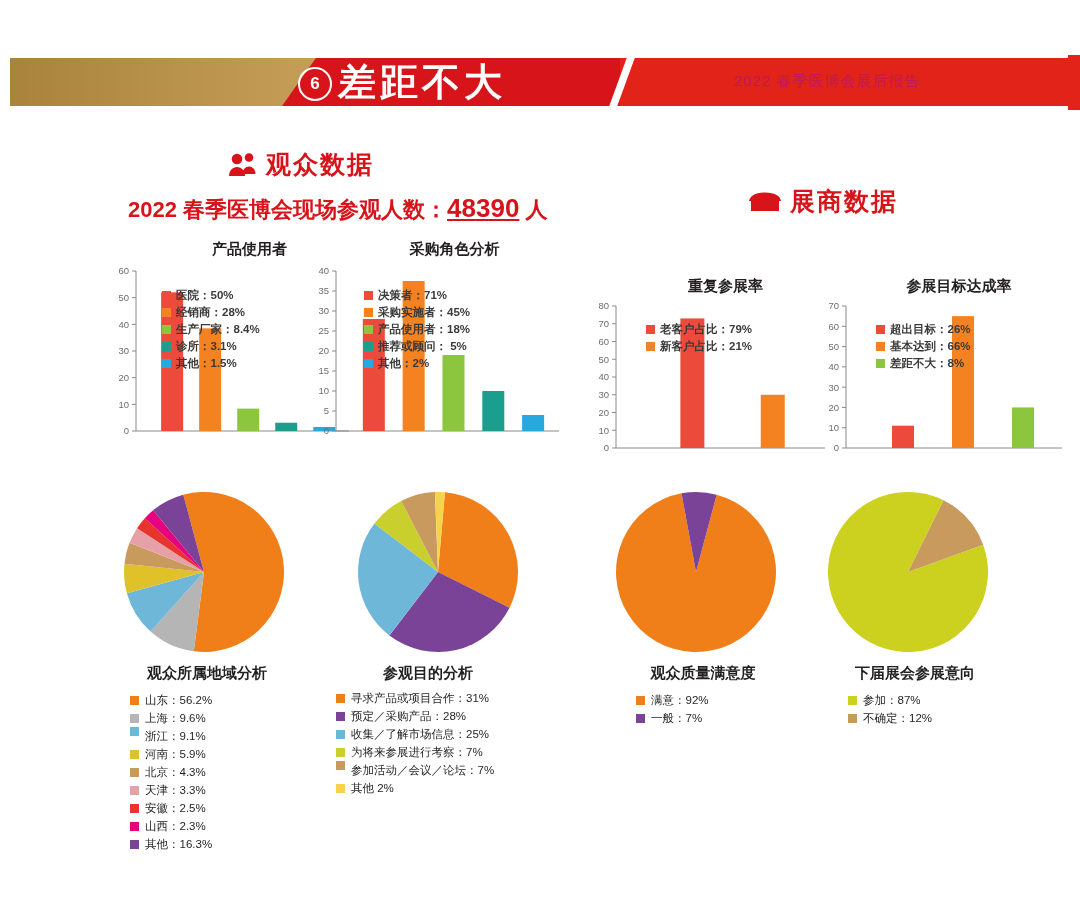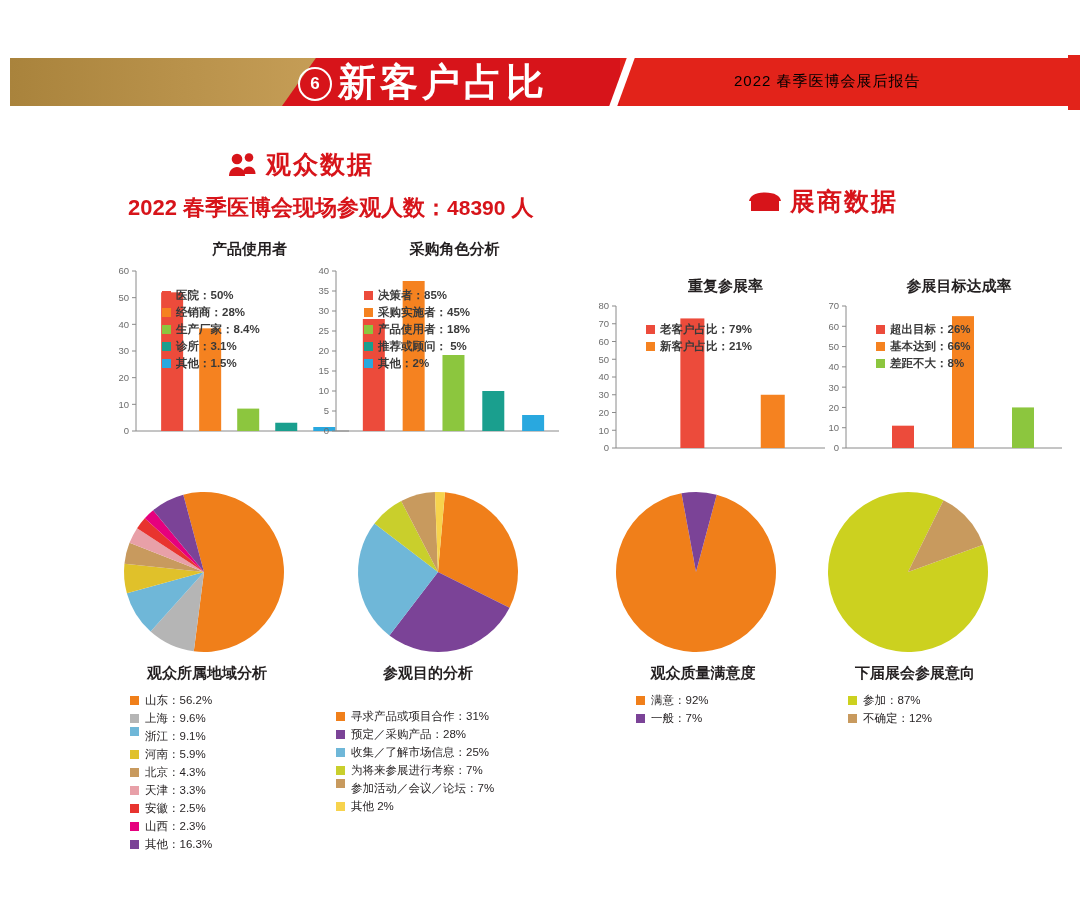--- a/index.html
+++ b/index.html
@@ -17,31 +17,31 @@
     background:#d7141a;clip-path:polygon(4.3% 0,100% 0,100% 100%,0 100%);}
   .hdr-red2{position:absolute;left:620px;top:0;width:450px;height:48px;
     background:#e2231a;}
   .hdr-white-v{position:absolute;left:618px;top:0;width:8px;height:48px;
     background:#ffffff;transform:skewX(-20deg);}
   .hdr-circ{position:absolute;left:298px;top:9px;width:30px;height:30px;border-radius:50%;
     border:2px solid #ffffff;color:#ffffff;font-size:17px;font-weight:bold;
     display:flex;align-items:center;justify-content:center;}
   .hdr-title{position:absolute;left:338px;top:2px;color:#ffffff;font-size:38px;
     font-weight:bold;letter-spacing:4px;line-height:44px;}
-  .hdr-sub{position:absolute;left:734px;top:14px;color:#000000;font-size:15px;
+  .hdr-sub{position:absolute;left:734px;top:14px;color:#be185d;font-size:15px;
     letter-spacing:1px;}
   .hdr-line{position:absolute;left:1068px;top:55px;width:12px;height:55px;background:#e2231a;}
 
   
   .sect{position:absolute;display:flex;align-items:center;gap:8px;}
   .sect-txt{color:#d7141a;font-size:25px;font-weight:bold;letter-spacing:2px;}
   .ico{fill:#d7141a;}
 
   .big-count{position:absolute;left:128px;top:193px;font-size:22px;font-weight:bold;color:#d7141a;}
-  .big-count .num{font-size:21px;}
+  .big-count .num{font-size:26px;text-decoration:underline;}
 
   
   .chart-title{font-size:15px;font-weight:bold;text-align:center;color:#231f20;}
   .legend{font-size:11.5px;line-height:17px;color:#3a3a3a;font-weight:bold;}
   .legend .row{display:flex;align-items:center;gap:5px;white-space:nowrap;}
   .sw{width:9px;height:9px;flex:0 0 9px;}
 
   .axis-lbl{font-size:9.5px;fill:#6d6d6d;}
   svg{display:block;}
 
@@ -50,21 +50,21 @@
 </style>
 </head>
 <body>
 
 <div class="header">
   <div class="hdr-gold"></div>
   <div class="hdr-red"></div>
   <div class="hdr-red2"></div>
   <div class="hdr-white-v"></div>
   <div class="hdr-circ">6</div>
-  <div class="hdr-title">新客户占比</div>
+  <div class="hdr-title">差距不大</div>
   <div class="hdr-sub">2022 春季医博会展后报告</div>
 </div>
 <div class="hdr-line"></div>
 
 <div class="sect" style="left:228px;top:148px;">
   <svg width="30" height="26" viewBox="0 0 30 26">
     <circle cx="9" cy="7" r="5.3" class="ico"></circle>
     <path d="M1 24c0-5.4 3.6-9 8-9s8 3.6 8 9z" class="ico"></path>
     <circle cx="21" cy="5.5" r="4.3" class="ico"></circle>
     <path d="M14.5 22c0-4.6 3-7.6 6.5-7.6S27.5 17.4 27.5 22z" class="ico"></path>
@@ -161,21 +161,21 @@
         <text x="27" y="15.4" text-anchor="end" class="axis-lbl">40</text>
         <rect x="60.83035714285715" y="60" width="22" height="112" fill="#ec4b3b"></rect>
         <rect x="100.65178571428574" y="22" width="22" height="150" fill="#f58220"></rect>
         <rect x="140.47321428571428" y="96" width="22" height="76" fill="#8cc63e"></rect>
         <rect x="180.29464285714286" y="132" width="22" height="40" fill="#1a9f8e"></rect>
         <rect x="220.11607142857144" y="156" width="22" height="16" fill="#29a8df"></rect>
       </svg>
     <div class="legend" id="leg1" style="position:absolute;left:62px;top:28px;">
         <div class="row">
           <span class="sw" style="background: rgb(236, 75, 59);"></span>
-          <span>决策者：85%</span>
+          <span>决策者：71%</span>
         </div>
         <div class="row">
           <span class="sw" style="background: rgb(245, 130, 32);"></span>
           <span>采购实施者：45%</span>
         </div>
         <div class="row">
           <span class="sw" style="background: rgb(140, 198, 62);"></span>
           <span>产品使用者：18%</span>
         </div>
         <div class="row">
@@ -329,21 +329,21 @@
 <div style="position:absolute;left:320px;top:490px;width:240px;">
   <svg id="pie1" width="240" height="170">
       <path d="M118,82 L124.97245941981265,2.30442415266036 A80,80 0 0 1 189.53233894714947,117.82072702710158 Z" fill="#f07f1a"></path>
       <path d="M118,82 L189.53233894714947,117.82072702710158 A80,80 0 0 1 69.40993282213705,145.55316964283344 Z" fill="#7b4397"></path>
       <path d="M118,82 L69.40993282213705,145.55316964283344 A80,80 0 0 1 54.44683035716656,33.40993282213706 Z" fill="#6fb7d8"></path>
       <path d="M118,82 L54.44683035716656,33.40993282213706 A80,80 0 0 1 81.18401721729188,10.97476918908788 Z" fill="#c9cf2c"></path>
       <path d="M118,82 L81.18401721729188,10.97476918908788 A80,80 0 0 1 114.92897527299844,2.0589666871503027 Z" fill="#c89a5e"></path>
       <path d="M118,82 L114.92897527299844,2.0589666871503027 A80,80 0 0 1 124.97245941981271,2.30442415266036 Z" fill="#f7d34d"></path>
     </svg>
   <div class="pie-title" style="margin-left:-24px;">参观目的分析</div>
-  <div class="pie-legend" id="pleg1" style="margin-left:16px;margin-top:24px;">
+  <div class="pie-legend" id="pleg1" style="margin-left:16px;margin-top:6px;">
       <div class="row" style="display: flex; align-items: center; gap: 6px;">
         <span class="sw" style="background: rgb(240, 127, 26);"></span>
         <span>寻求产品或项目合作：31%</span>
       </div>
       <div class="row" style="display: flex; align-items: center; gap: 6px;">
         <span class="sw" style="background: rgb(123, 67, 151);"></span>
         <span>预定／采购产品：28%</span>
       </div>
       <div class="row" style="display: flex; align-items: center; gap: 6px;">
         <span class="sw" style="background: rgb(111, 183, 216);"></span>

